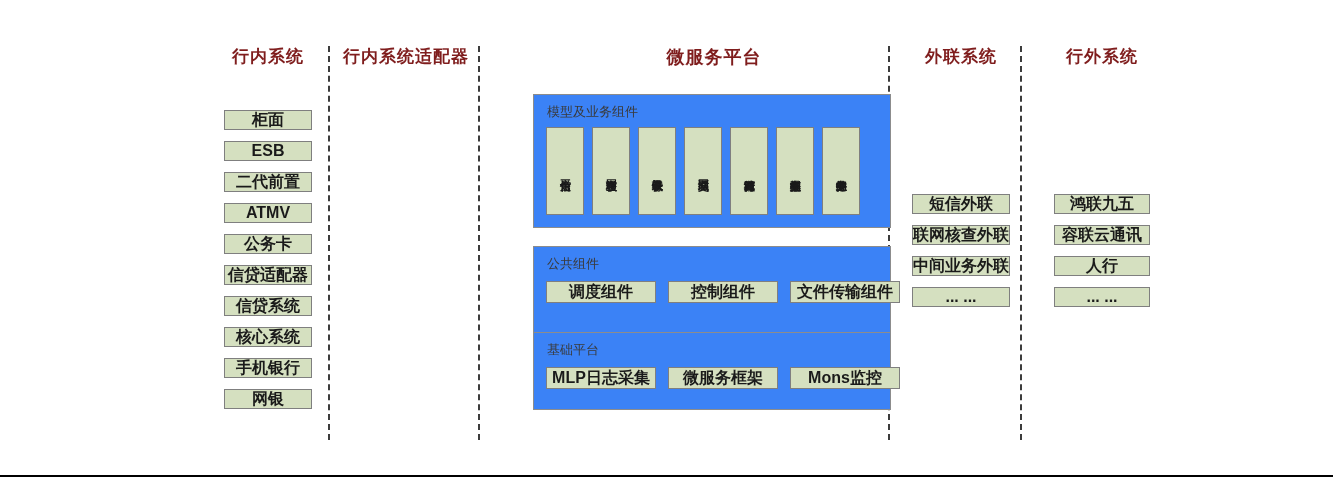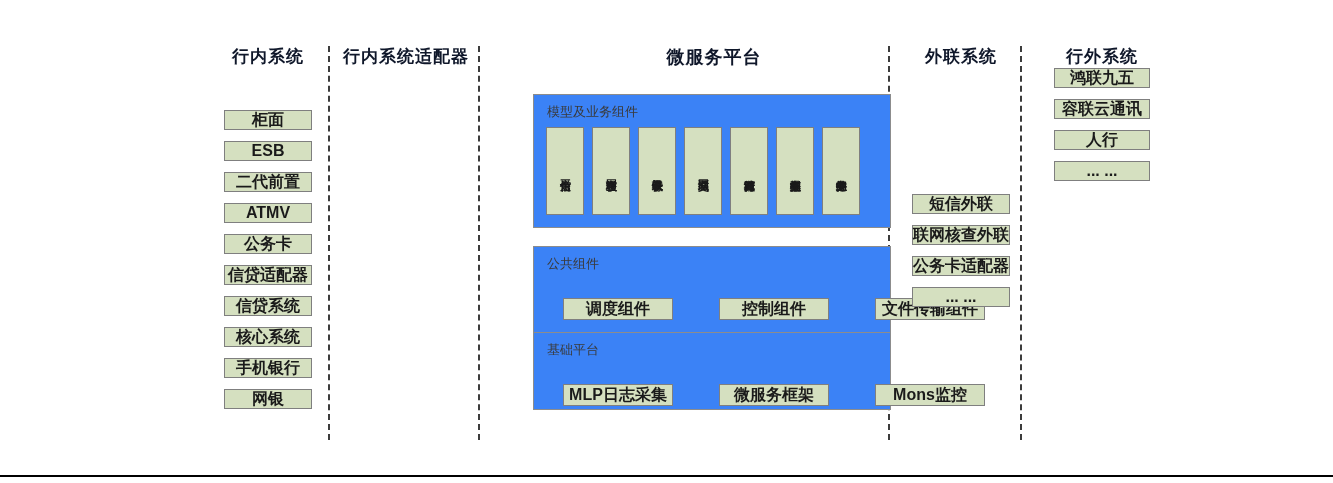--- a/index.html
+++ b/index.html
@@ -43,21 +43,21 @@
 
   
   .column {
     position: absolute;
     top: 46px;
   }
   .col-title {
     text-align: center;
     font-size: 17px;
     font-weight: bold;
-    color: #0f172a;
+    color: #7f1d1d;
     letter-spacing: 1px;
     line-height: 22px;
     white-space: nowrap;
   }
 
   
   .node {
     background: #d5e0c0;
     border: 1px solid #7f7f7f;
     color: #1a1a1a;
@@ -84,21 +84,21 @@
   #col-inbank      { left: 208px; width: 120px; }
   #col-inbank .node-list { margin-top: 42px; padding: 0 16px; }
 
   #col-adapter     { left: 338px; width: 136px; }
   #col-adapter .node-list { margin-top: 42px; padding: 0 4px; }
 
   #col-external    { left: 890px; width: 142px; }
   #col-external .node-list { margin-top: 126px; padding: 0 22px; }
 
   #col-outside     { left: 1022px; width: 160px; }
-  #col-outside .node-list { padding: 0 32px; justify-content: center; }
+  #col-outside .node-list { margin-top: 126px; padding: 0 32px; justify-content: center; }
 
   
   #col-platform { left: 516px; width: 396px; }
   #col-platform .col-title { font-size: 18px; }
 
   .panel {
     position: absolute;
     left: 17px;
     width: 358px;
     background: #3b82f6;
@@ -151,21 +151,21 @@
   .hrow {
     position: absolute;
     left: 12px;
     top: 34px;
     display: flex;
     gap: 12px;
   }
   .hrow .node {
     width: 110px;
     height: 22px;
-    margin: 17px;
+    margin: 0;
   }
 </style>
 </head>
 <body>
 
 <div id="diagram">
 
   <div class="divider" style="left:328px;"></div>
   <div class="divider" style="left:478px;"></div>
   <div class="divider" style="left:888px;"></div>
@@ -238,21 +238,21 @@
         <div class="node">Mons监控</div>
       </div>
     </div>
   </div>
 
   <div class="column" id="col-external">
     <div class="col-title">外联系统</div>
     <div class="node-list">
       <div class="node">短信外联</div>
       <div class="node">联网核查外联</div>
-      <div class="node">公务卡适配器</div>
+      <div class="node">中间业务外联</div>
       <div class="node">... ...</div>
     </div>
   </div>
 
   <div class="column" id="col-outside">
     <div class="col-title">行外系统</div>
     <div class="node-list">
       <div class="node">鸿联九五</div>
       <div class="node">容联云通讯</div>
       <div class="node">人行</div>

